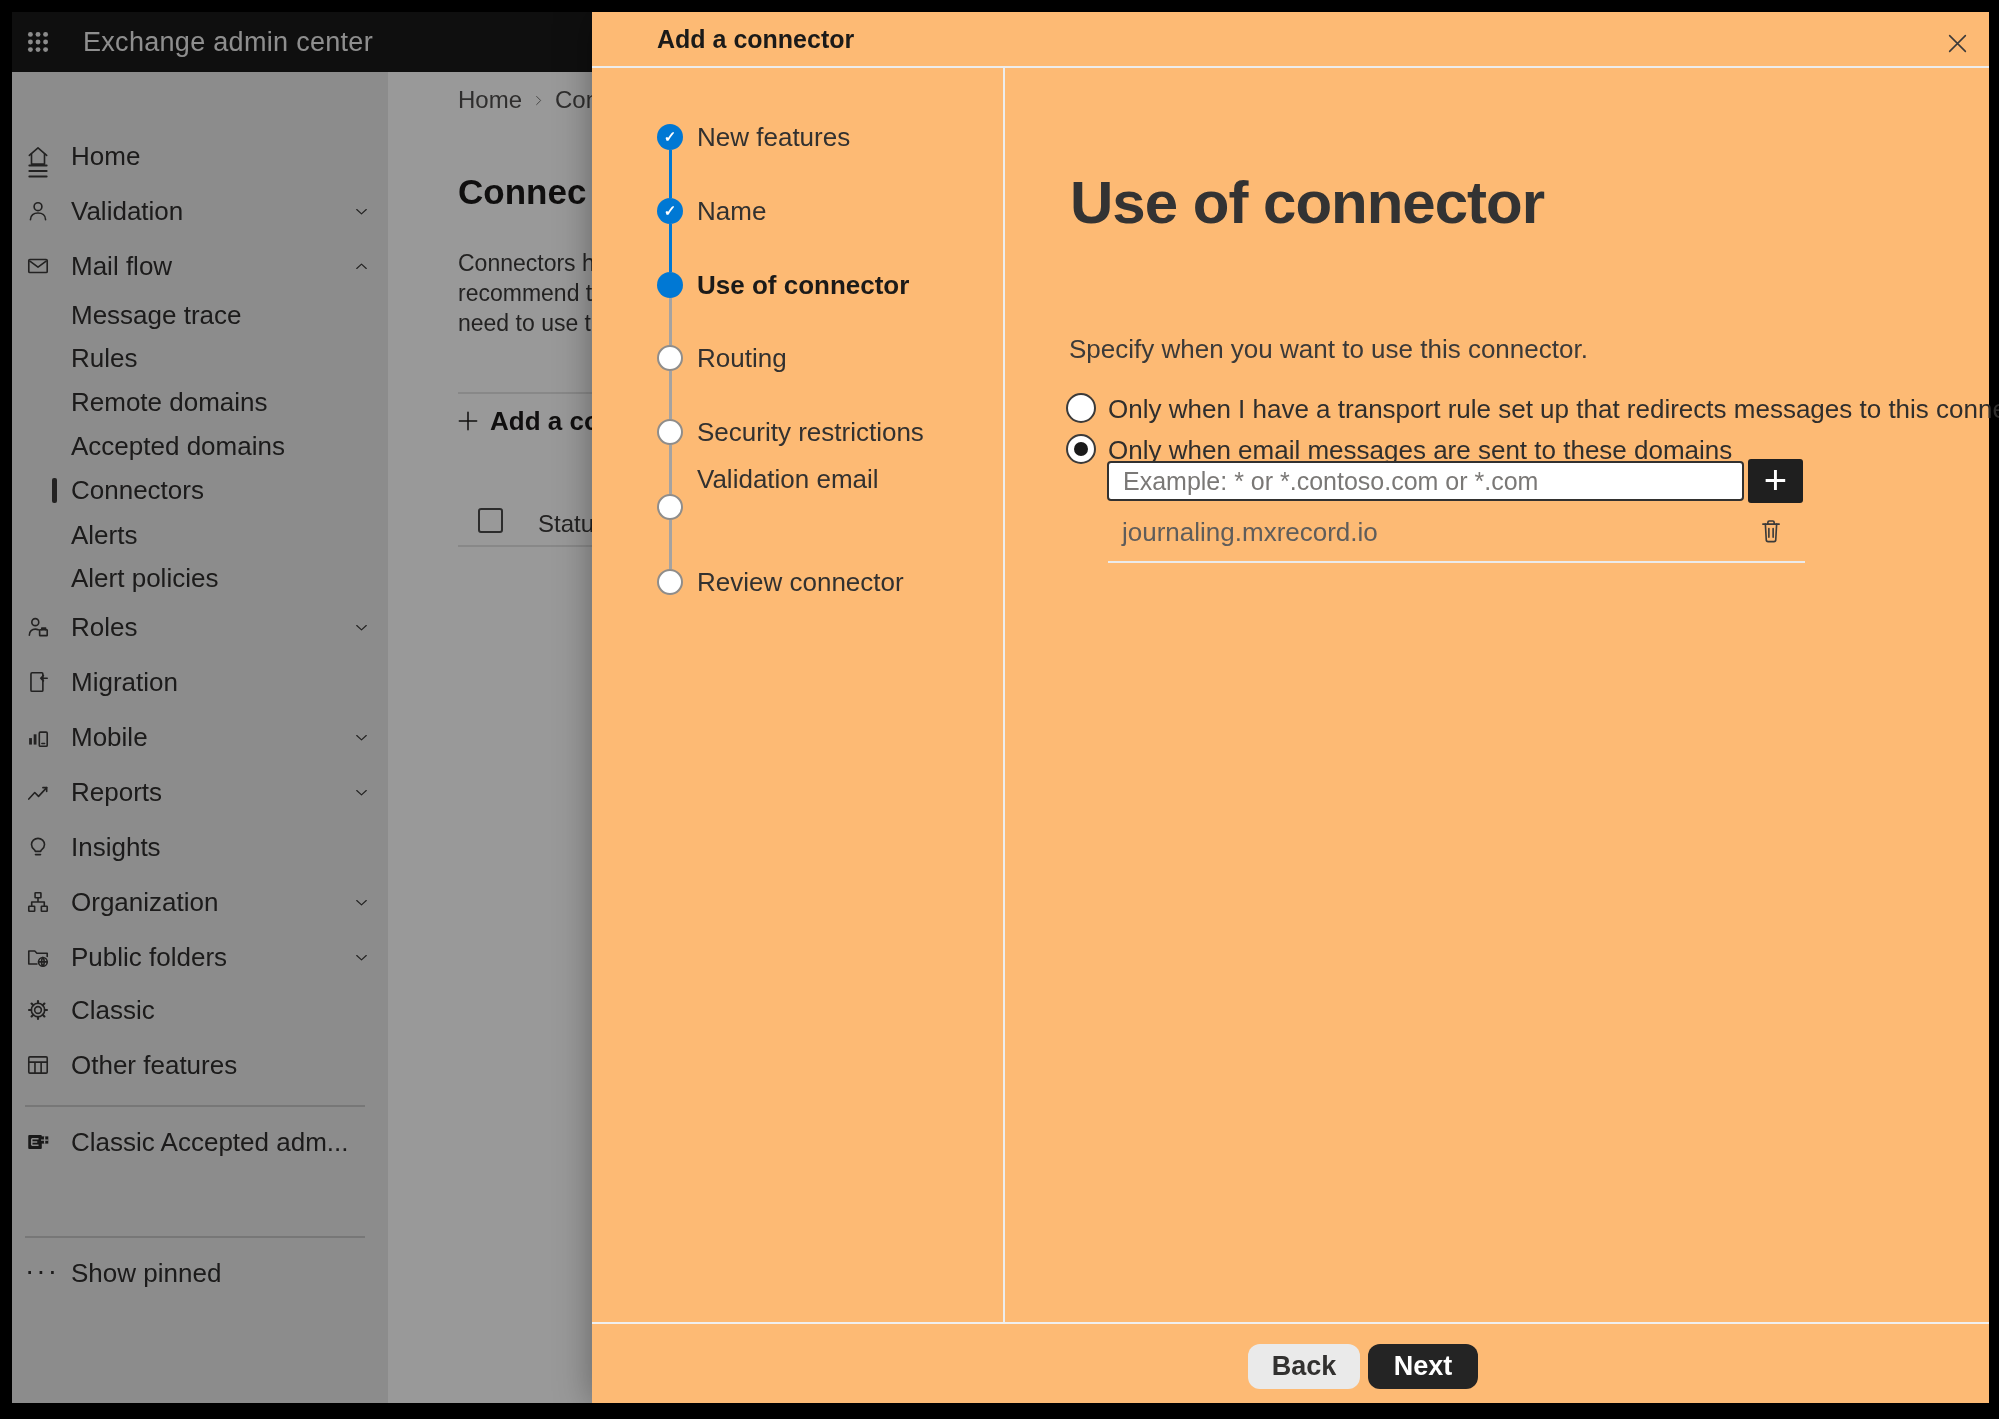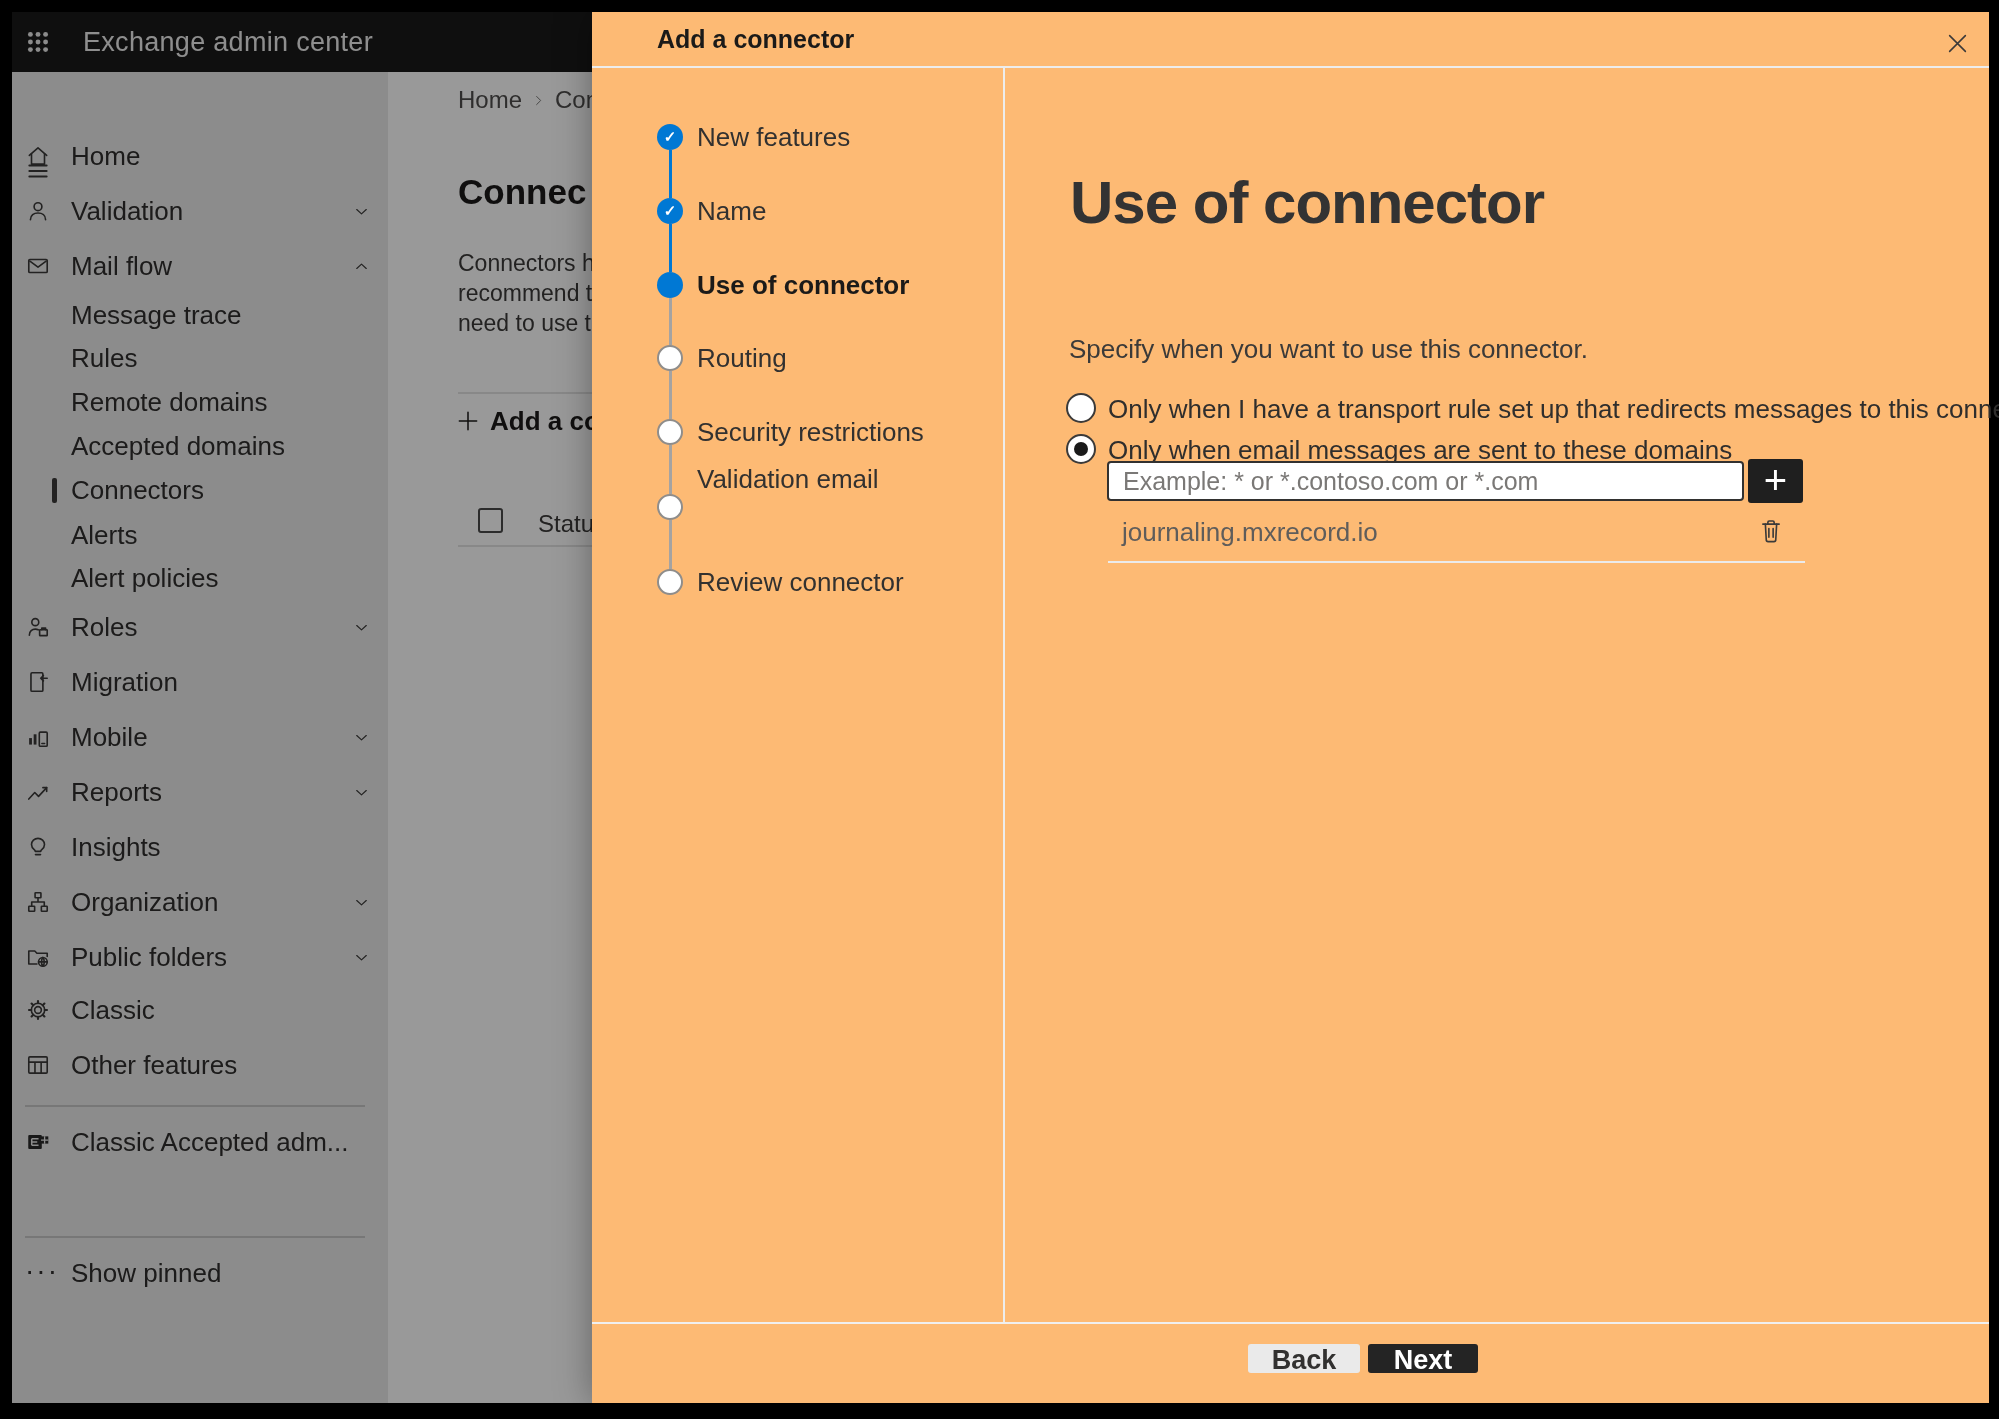--- a/index.html
+++ b/index.html
@@ -64,21 +64,21 @@
   .radio-lbl{position:absolute;left:516px;height:32px;line-height:32px;font-size:26px;color:#2f2e2d;white-space:nowrap;cursor:pointer;}
   .dom-input{position:absolute;left:515px;top:449px;width:637px;height:40px;box-sizing:border-box;border:2px solid #323130;border-radius:4px;font-size:25px;color:#323130;padding:0 14px;font-family:"Liberation Sans",sans-serif;outline:none;}
   .dom-input::placeholder{color:#7a7876;}
   .plus-btn{position:absolute;left:1156px;top:447px;width:55px;height:44px;background:#1f1f1f;border-radius:3px;color:#fff;text-align:center;line-height:42px;font-size:40px;font-weight:300;cursor:pointer;}
   .dom-val{position:absolute;left:530px;top:506px;height:28px;line-height:28px;font-size:26px;color:#5f5d5b;}
   .dom-trash{position:absolute;left:1164px;top:504px;width:30px;height:30px;cursor:pointer;}
   .dom-div{position:absolute;left:516px;top:549px;width:697px;height:1.5px;background:#ebebeb;}
 
   
   .f-div{position:absolute;left:0;top:1310px;width:1397px;height:1.5px;background:#f0f0f0;}
-  .btn{position:absolute;top:1332px;height:29px;border:none;border-radius:3px;font-size:27px;font-weight:bold;font-family:"Liberation Sans",sans-serif;cursor:pointer;}
+  .btn{position:absolute;top:1332px;height:45px;border:none;border-radius:12px;font-size:27px;font-weight:bold;font-family:"Liberation Sans",sans-serif;cursor:pointer;}
   .btn.back{left:656px;width:112px;background:#eaeaea;color:#323130;}
   .btn.next{left:776px;width:110px;background:#242424;color:#fff;}
 </style>
 </head>
 <body>
 
 <div class="stage">
 
   <div class="topbar">
     <div class="waffle">

